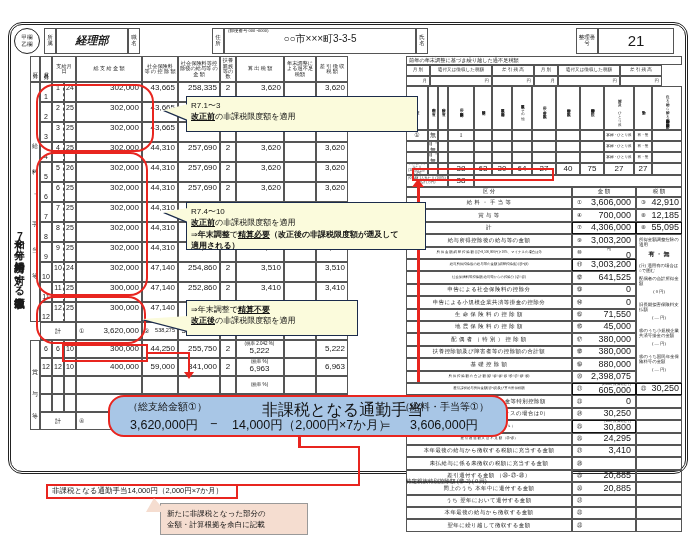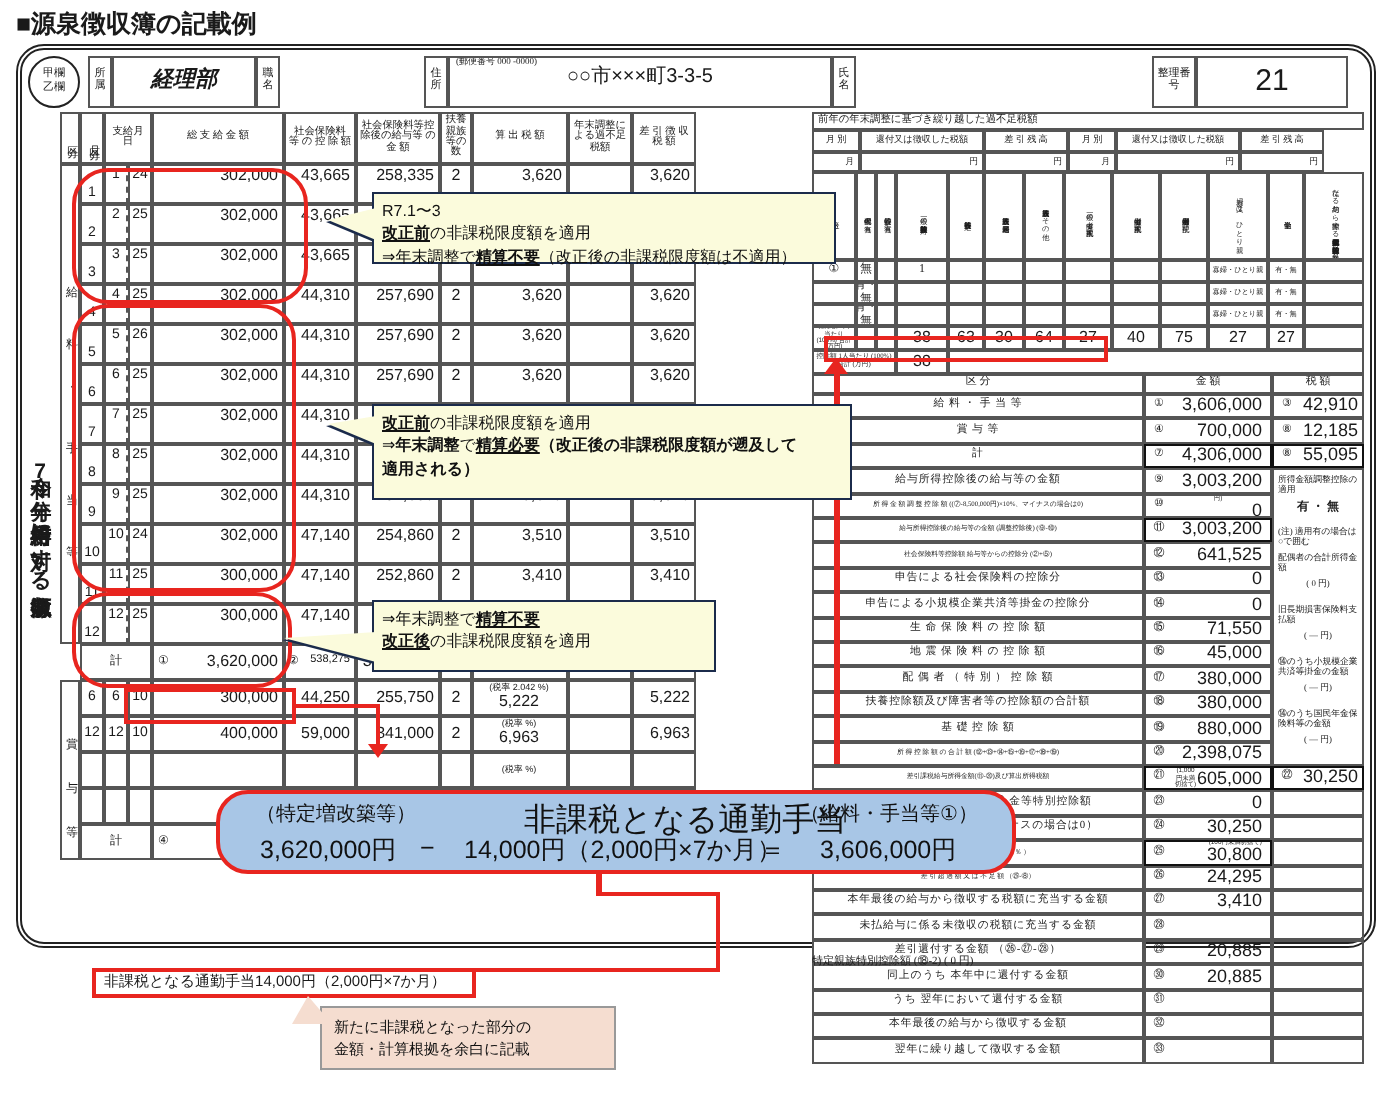--- a/index.html
+++ b/index.html
@@ -93,21 +93,20 @@
     position:absolute; background:#f5ddd0; border:1px solid #999;
     font-family:"Liberation Sans","DejaVu Sans",sans-serif;
     font-size:7.5px; line-height:1.5; padding:4px 6px; color:#111;
   }
 </style>
 </head>
 <body>
 
 <div class="page">
 
-  <div class="title">■源泉徴収簿の記載例</div>
 
   <div class="form-frame"></div>
   <div class="form-frame2"></div>
 
   <div class="kou-otsu">
     <span>甲欄</span>
     <span>乙欄</span>
   </div>
 
   <div class="cell lbl" style="left:44px;top:28px;width:12px;height:26px;font-size:5.5px;flex-direction:column;">所属</div>
@@ -514,21 +513,21 @@
       <div class="cell v" style="left:586px;top:358.20000000000005px;width:50px;height:12.4px;border-left:none;flex-direction:column;align-items:flex-end;justify-content:center;padding-right:4px;">
         <span style="font-size:9px;">880,000</span>
       </div>
       <div class="cell lbl" style="left:406px;top:370.6px;width:166px;height:12.4px;font-size:3.4px;letter-spacing:0px;">所 得 控 除 額 の 合 計 額 (⑫+⑬+⑭+⑮+⑯+⑰+⑱+⑲)</div>
       <div class="cell vc" style="left:572px;top:370.6px;width:14px;height:12.4px;font-size:5.5px;border-right:none;">⑳</div>
       <div class="cell v" style="left:586px;top:370.6px;width:50px;height:12.4px;border-left:none;flex-direction:column;align-items:flex-end;justify-content:center;padding-right:4px;">
         <span style="font-size:9px;">2,398,075</span>
       </div>
       <div class="cell lbl" style="left:406px;top:383px;width:166px;height:12.4px;font-size:3.4px;letter-spacing:0px;">差引課税給与所得金額(⑪-⑳)及び算出所得税額</div>
       <div class="cell vc" style="left:572px;top:383px;width:14px;height:12.4px;font-size:5.5px;border:1.4px solid #111;border-right:none;">㉑</div>
-      <div class="cell v" style="left:586px;top:383px;width:50px;height:12.4px;border:1.4px solid #111;border-left:none;flex-direction:row;align-items:flex-end;justify-content:center;padding-right:4px;">
+      <div class="cell v" style="left:586px;top:383px;width:50px;height:12.4px;border:1.4px solid #111;border-left:none;flex-direction:column;align-items:flex-end;justify-content:center;padding-right:4px;">
         <span style="font-size:3.2px;">(1,000円未満切捨て)</span>
         <span style="font-size:9px;">605,000</span>
       </div>
       <div class="cell vc" style="left:636px;top:383px;width:14px;height:12.4px;font-size:5.5px;border:1.4px solid #111;border-right:none;">㉒</div>
       <div class="cell v" style="left:650px;top:383px;width:32px;height:12.4px;font-size:9px;border:1.4px solid #111;border-left:none;">30,250</div>
       <div class="cell lbl" style="left:406px;top:395.4px;width:166px;height:12.4px;font-size:5.4px;letter-spacing:0.5px;">（特定増改築等） 住宅借入金等特別控除額</div>
       <div class="cell vc" style="left:572px;top:395.4px;width:14px;height:12.4px;font-size:5.5px;border-right:none;">㉓</div>
       <div class="cell v" style="left:586px;top:395.4px;width:50px;height:12.4px;border-left:none;flex-direction:column;align-items:flex-end;justify-content:center;padding-right:4px;">
         <span style="font-size:9px;">0</span>
       </div>
@@ -626,27 +625,25 @@
   <div class="red-line" style="left:358px;top:446px;width:2px;height:40px;"></div>
   <div class="red-line" style="left:300px;top:446px;width:60px;height:2px;"></div>
   <div class="red-line" style="left:298px;top:420px;width:3px;height:28px;"></div>
   <div style="position:absolute;left:294px;top:413px;width:0;height:0;border-left:6px solid transparent;border-right:6px solid transparent;border-bottom:8px solid #e8251f;"></div>
 
   <div class="callout-y" style="left:186px;top:96px;width:232px;height:36px;">
     <div>R7.1〜3</div>
     <div>
       <b class="ul">改正前</b><span>の非課税限度額を適用</span>
     </div>
-    <div>
-      <span>⇒年末調整で</span><b class="ul">精算不要</b><span>（改正後の非課税限度額は不適用）</span>
-    </div>
   </div>
   <div style="position:absolute;left:164px;top:104px;width:0;height:0;border-top:6px solid transparent;border-bottom:10px solid transparent;border-right:24px solid #fbfbdc;filter:drop-shadow(-1px 1px 0 #1b2b4b);"></div>
 
   <div class="callout-y" style="left:186px;top:202px;width:240px;height:48px;">
+    <div>R7.4〜10</div>
     <div>
       <b class="ul">改正前</b><span>の非課税限度額を適用</span>
     </div>
     <div>
       <span>⇒</span><b>年末調整</b><span>で</span><b class="ul">精算必要</b><b>（改正後の非課税限度額が遡及して</b>
     </div>
     <div><b>適用される）</b></div>
   </div>
   <div style="position:absolute;left:164px;top:208px;width:0;height:0;border-top:4px solid transparent;border-bottom:10px solid transparent;border-right:24px solid #fbfbdc;filter:drop-shadow(-1px 1px 0 #1b2b4b);"></div>
 
@@ -654,21 +651,21 @@
     <div>
       <span>⇒年末調整で</span><b class="ul">精算不要</b>
     </div>
     <div>
       <b class="ul">改正後</b><span>の非課税限度額を適用</span>
     </div>
   </div>
   <div style="position:absolute;left:142px;top:316px;width:0;height:0;border-top:3px solid transparent;border-bottom:12px solid transparent;border-right:46px solid #fbfbdc;filter:drop-shadow(-1px 1px 0 #1b2b4b);"></div>
 
   <div class="callout-b" style="left:108px;top:395px;width:400px;height:42px;">
-    <div style="position:absolute;left:18px;top:3px;font-size:10px;">（特定増改築等）</div>
+    <div style="position:absolute;left:18px;top:3px;font-size:10px;">（総支給金額①）</div>
     <div style="position:absolute;left:152px;top:3px;font-size:16px;">非課税となる通勤手当</div>
     <div style="position:absolute;left:290px;top:3px;font-size:10px;">（給料・手当等①）</div>
     <div style="position:absolute;left:20px;top:20px;font-size:12.5px;">3,620,000円</div>
     <div style="position:absolute;left:100px;top:20px;font-size:12.5px;">−</div>
     <div style="position:absolute;left:122px;top:20px;font-size:12.5px;">14,000円（2,000円×7か月）</div>
     <div style="position:absolute;left:270px;top:20px;font-size:12.5px;">＝</div>
     <div style="position:absolute;left:300px;top:20px;font-size:12.5px;">3,606,000円</div>
   </div>
 
   <div class="txt" style="left:52px;top:487px;font-size:7.5px;font-family:'Liberation Sans',sans-serif;">非課税となる通勤手当14,000円（2,000円×7か月）</div>

